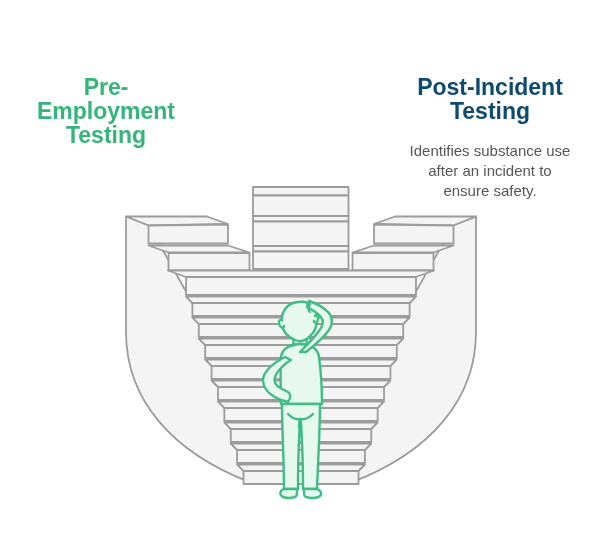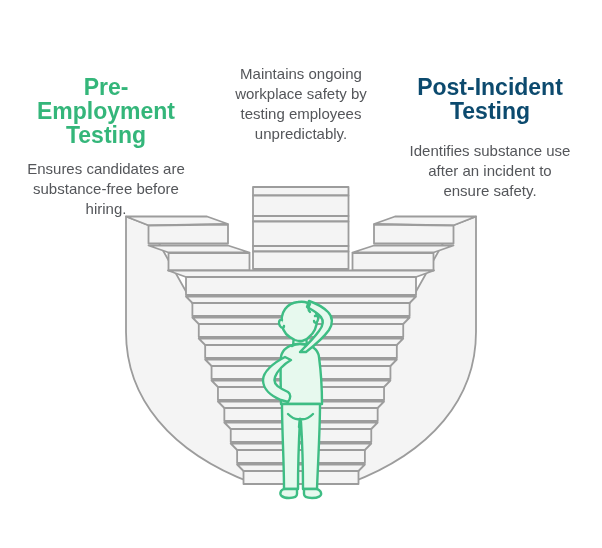--- a/index.html
+++ b/index.html
@@ -21,30 +21,23 @@
   #col2 .title{margin-bottom:14px;}
   #col3 .title{margin-bottom:18px;}
   #scene{position:absolute;left:0;top:0;}
 </style>
 </head>
 <body>
 
 <div class="col" id="col1">
   <div class="title" style="color: rgb(52, 182, 122);">Pre-Employment
 Testing</div>
-  <div class="desc">Ensures candidates are
-substance-free before
-hiring.</div>
 </div>
 
 <div class="col" id="col2">
-  <div class="desc">Maintains ongoing
-workplace safety by
-testing employees
-unpredictably.</div>
 </div>
 
 <div class="col" id="col3">
   <div class="title" style="color: #0c4a6e;">Post-Incident
 Testing</div>
   <div class="desc">Identifies substance use
 after an incident to
 ensure safety.</div>
 </div>
 

